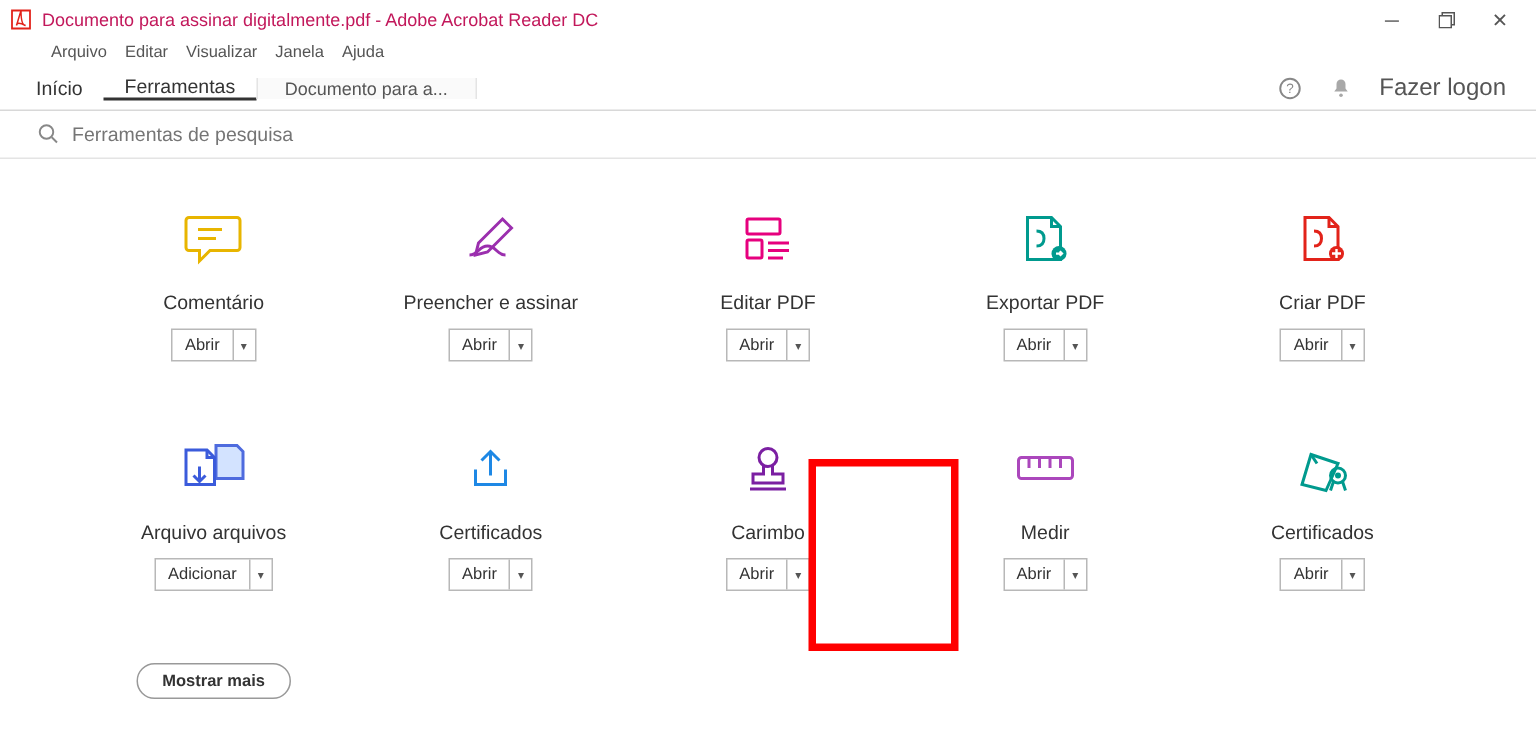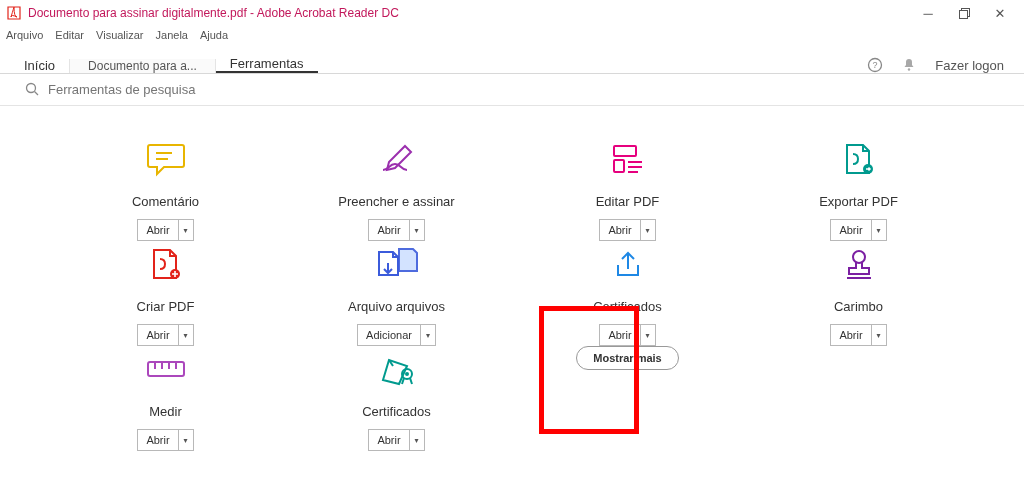--- a/index.html
+++ b/index.html
@@ -6,38 +6,38 @@
   body { width: 1024px; height: 504px; background: #fff; overflow: hidden; font-size: 12px; color: #333; }
 
   
   .titlebar { height: 26px; display: flex; align-items: center; padding: 12px 6px; }
   .titlebar .app-icon { width: 16px; height: 16px; margin-right: 6px; }
   .titlebar .title { font-size: 12px; color: #c2185b; flex: 1; }
   .titlebar .wincontrols { display: flex; gap: 0; }
   .titlebar .wincontrols div { width: 36px; height: 26px; display: flex; align-items: center; justify-content: center; color: #555; font-size: 13px; }
 
   
-  .menubar { height: 18px; display: flex; align-items: center; padding: 0 6px; gap: 12px; font-size: 11px; color: #555; }
-
-  
-  .tabbar { height: 30px; border-bottom: 1px solid #d8d8d8; display: flex; align-items: flex-end; padding: 0 10px; }
+  .menubar { height: 18px; display: flex; align-items: center; padding: 0 6px; gap: 12px; font-size: 11px; color: #555; margin-left: 28px; }
+
+  
+  .tabbar { height: 30px; border-bottom: 1px solid #d8d8d8; display: flex; align-items: center; padding: 0 10px; }
   .tabbar .tab { padding: 0 14px; display: flex; align-items: center; font-size: 13px; color: #333; }
   .tabbar .tab.active { border-bottom: 2px solid #333; font-weight: 500; }
   .tabbar .tab.doc { border-left: 1px solid #e4e4e4; border-right: 1px solid #e4e4e4; background: #fafafa; font-size: 12px; color: #555; padding: 0 18px; }
   .tabbar .spacer { flex: 1; }
   .tabbar .right { display: flex; align-items: center; gap: 18px; padding-right: 10px; }
-  .tabbar .right .login { font-size: 13px; color: #555; }
+  .tabbar .right .login { font-size: 16px; color: #555; }
   .tabbar .icon-circle { width: 16px; height: 16px; }
 
   
   .searchbar { height: 32px; border-bottom: 1px solid #e4e4e4; display: flex; align-items: center; padding: 0 25px; gap: 8px; }
   .searchbar input { border: none; outline: none; flex: 1; font-size: 13px; color: #666; }
 
   
-  .toolgrid { padding: 30px 50px 10px 50px; display: grid; grid-template-columns: repeat(4, 1fr); }
+  .toolgrid { padding: 30px 50px 10px 50px; display: grid; grid-template-columns: repeat(5, 1fr); row-gap: 48px; }
   .tool { display: flex; flex-direction: column; align-items: center; gap: 10px; }
   .tool .ticon { width: 48px; height: 48px; display: flex; align-items: center; justify-content: center; }
   .tool .tlabel { font-size: 13px; color: #333; }
   .tool .tbtn-wrap { display: flex; border: 1px solid #b8b8b8; height: 22px; text-align: right; }
   .tool .tbtn { padding: 0 8px; font-size: 11px; color: #333; display: flex; align-items: center; border-right: 1px solid #b8b8b8; }
   .tool .tdrop { width: 14px; display: flex; align-items: center; justify-content: center; font-size: 8px; color: #555; }
 
   .show-more-cell { display: flex; align-items: flex-start; justify-content: center; }
   .show-more { border: 1px solid #999; border-radius: 14px; padding: 5px 16px; font-size: 11px; font-weight: 600; color: #333; }
 
@@ -73,22 +73,22 @@
 <div class="menubar">
   <span>Arquivo</span>
   <span>Editar</span>
   <span>Visualizar</span>
   <span>Janela</span>
   <span>Ajuda</span>
 </div>
 
 <div class="tabbar">
   <div class="tab">Início</div>
+  <div class="tab active">Ferramentas</div>
   <div class="tab doc">Documento para a...</div>
-  <div class="tab active">Ferramentas</div>
   <div class="spacer"></div>
   <div class="right">
     <span class="icon-circle">
       <svg width="16" height="16" viewBox="0 0 16 16">
           <circle cx="8" cy="8" r="6.5" fill="none" stroke="#888" stroke-width="1.3"></circle>
           <text x="8" y="11" text-anchor="middle" font-size="9" fill="#888">?</text>
         </svg>
     </span>
     <span>
       <svg width="16" height="16" viewBox="0 0 16 16">

